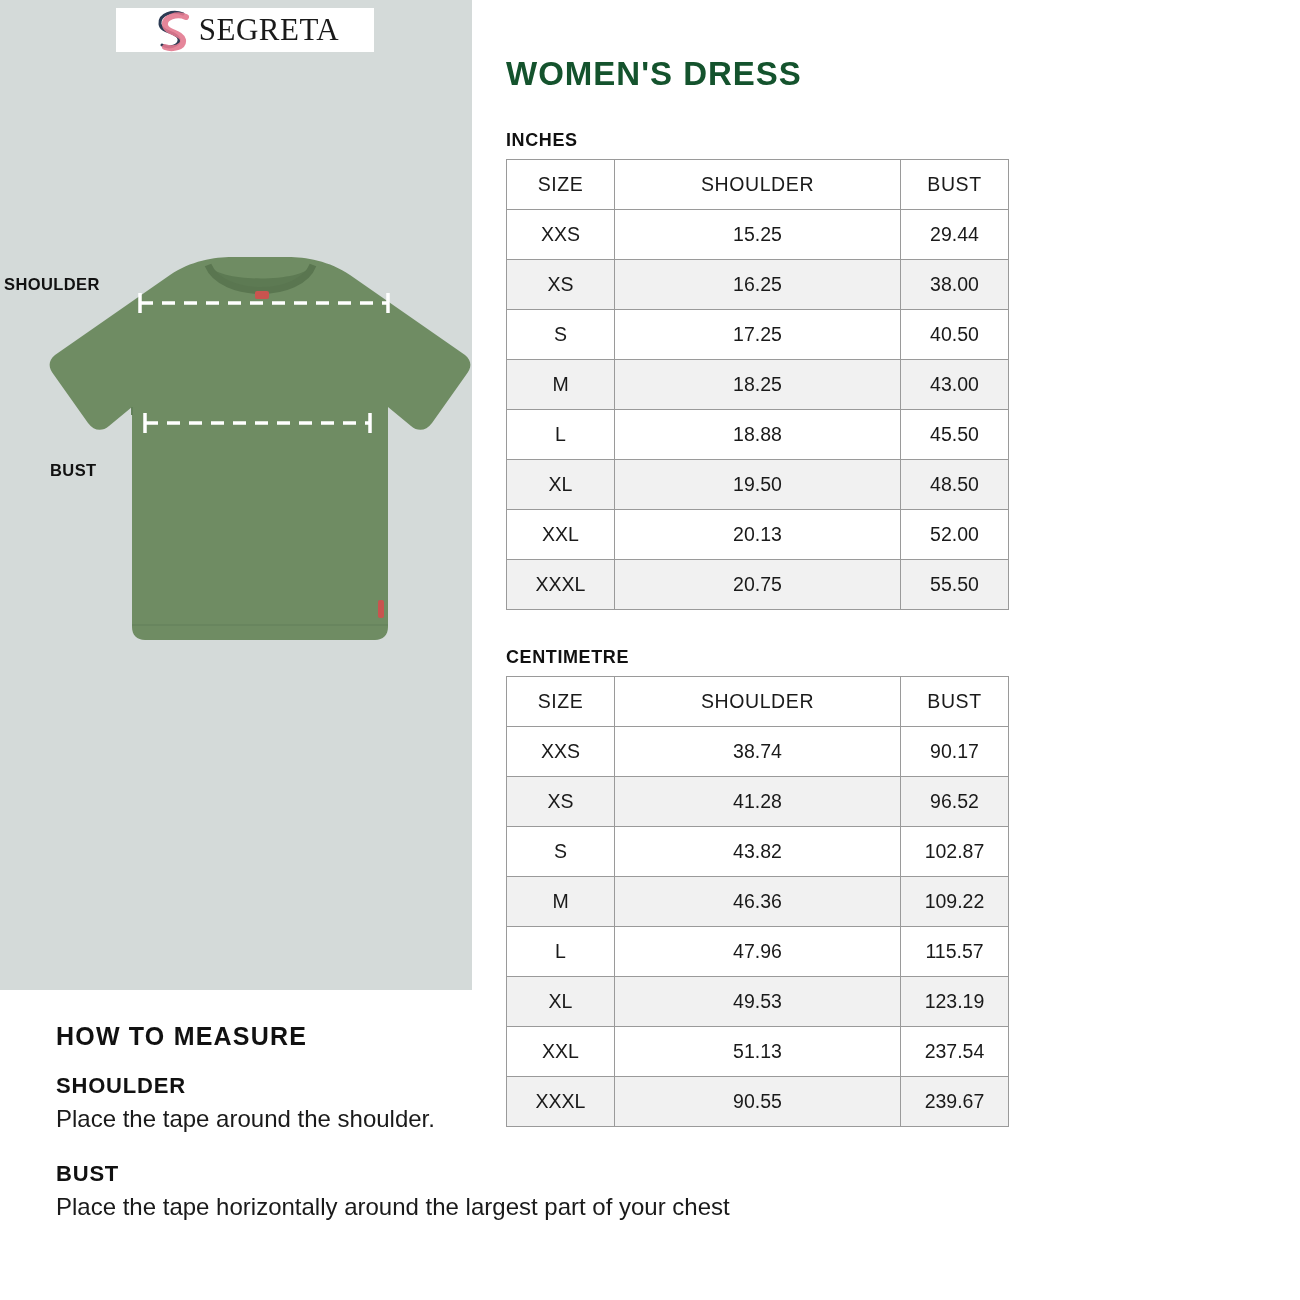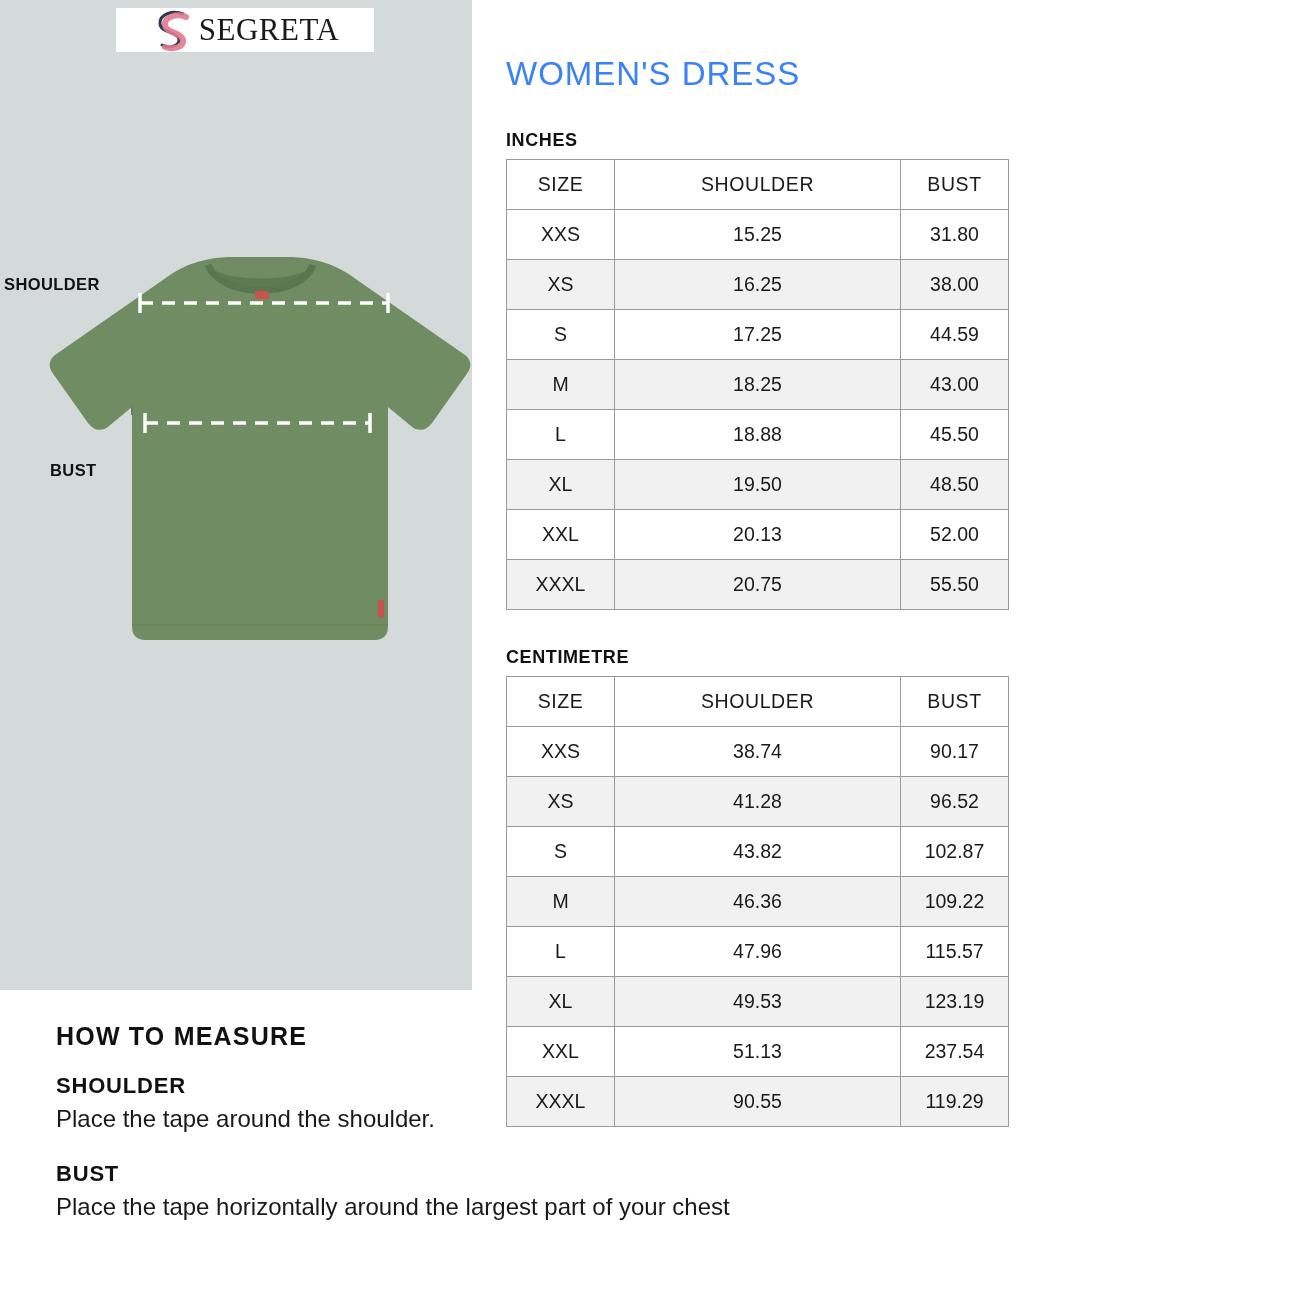--- a/index.html
+++ b/index.html
@@ -85,24 +85,24 @@
   
   .content {
     position: absolute;
     left: 506px;
     top: 0;
     width: 780px;
   }
 
   .page-title {
     font-size: 33px;
-    font-weight: normal;
+    font-weight: bold;
     letter-spacing: 1px;
     margin: 55px 0 0 0;
-    color: #3b82f6;
+    color: #14532d;
   }
 
   .unit-title {
     font-size: 18px;
     font-weight: bold;
     letter-spacing: 0.6px;
     margin: 37px 0 8px 0;
     color: #111;
   }
 
@@ -248,31 +248,31 @@
       <tr>
         <th>SIZE</th>
         <th>SHOULDER</th>
         <th>BUST</th>
       </tr>
     </thead>
     <tbody>
       <tr>
         <td>XXS</td>
         <td>15.25</td>
-        <td>31.80</td>
+        <td>29.44</td>
       </tr>
       <tr>
         <td>XS</td>
         <td>16.25</td>
         <td>38.00</td>
       </tr>
       <tr>
         <td>S</td>
         <td>17.25</td>
-        <td>44.59</td>
+        <td>40.50</td>
       </tr>
       <tr>
         <td>M</td>
         <td>18.25</td>
         <td>43.00</td>
       </tr>
       <tr>
         <td>L</td>
         <td>18.88</td>
         <td>45.50</td>
@@ -341,21 +341,21 @@
         <td>123.19</td>
       </tr>
       <tr>
         <td>XXL</td>
         <td>51.13</td>
         <td>237.54</td>
       </tr>
       <tr>
         <td>XXXL</td>
         <td>90.55</td>
-        <td>119.29</td>
+        <td>239.67</td>
       </tr>
     </tbody>
   </table>
 </div>
 
 <div class="howto">
   <div class="howto-title">HOW TO MEASURE</div>
 
   <div class="howto-sub">SHOULDER</div>
   <div class="howto-text">Place the tape around the shoulder.</div>

